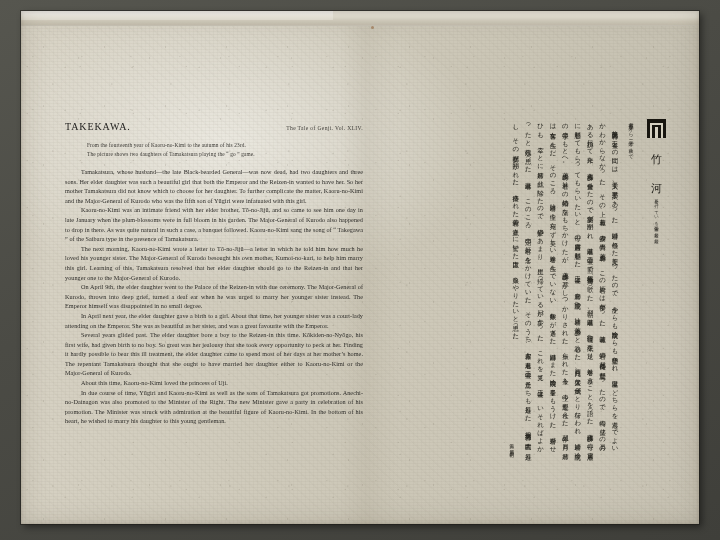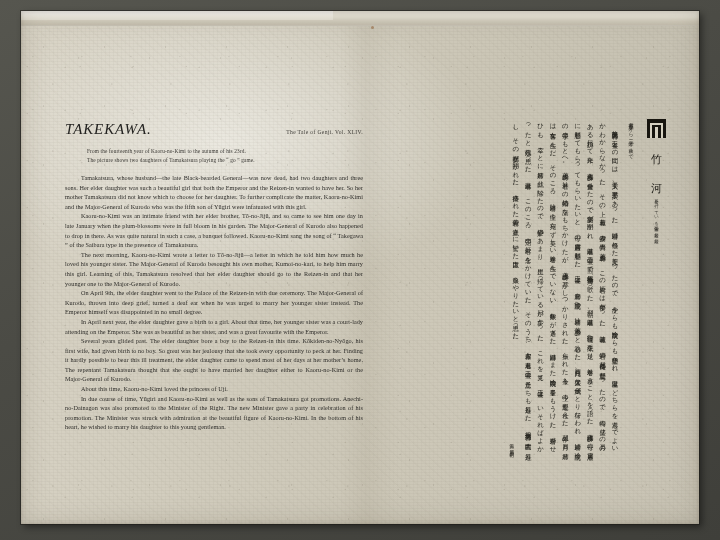--- a/index.html
+++ b/index.html
@@ -69,23 +69,22 @@
     position:absolute;inset:0;
     box-shadow:inset 0 0 26px rgba(120,112,95,.30), inset 0 0 4px rgba(90,84,70,.28);
   }
   
   #english{
     position:absolute;left:44px;top:110px;width:298px;
     color:#2c2b28;
   }
   .eng-head{display:flex;align-items:baseline;justify-content:space-between;}
   .eng-title{
-    font-size:15px;letter-spacing:.9px;color:#232220;
+    font-size:10px;letter-spacing:.9px;color:#232220;
     font-family:"Liberation Serif", serif;
-    font-style:italic;
   }
   .eng-vol{font-size:5.6px;letter-spacing:.35px;color:#43413c;white-space:nowrap;}
   .eng-sub{margin-top:9px;padding-left:22px;}
   .eng-sub div{font-size:5.3px;line-height:8.5px;color:#3a3834;letter-spacing:.15px;}
   .eng-body{margin-top:9px;}
   .eng-body p{
     margin:0 0 0 0;font-size:6.2px;line-height:9.6px;text-align:justify;
     text-indent:16px;color:#2e2d2a;letter-spacing:.05px;
     -webkit-hyphens:none;hyphens:none;
   }

